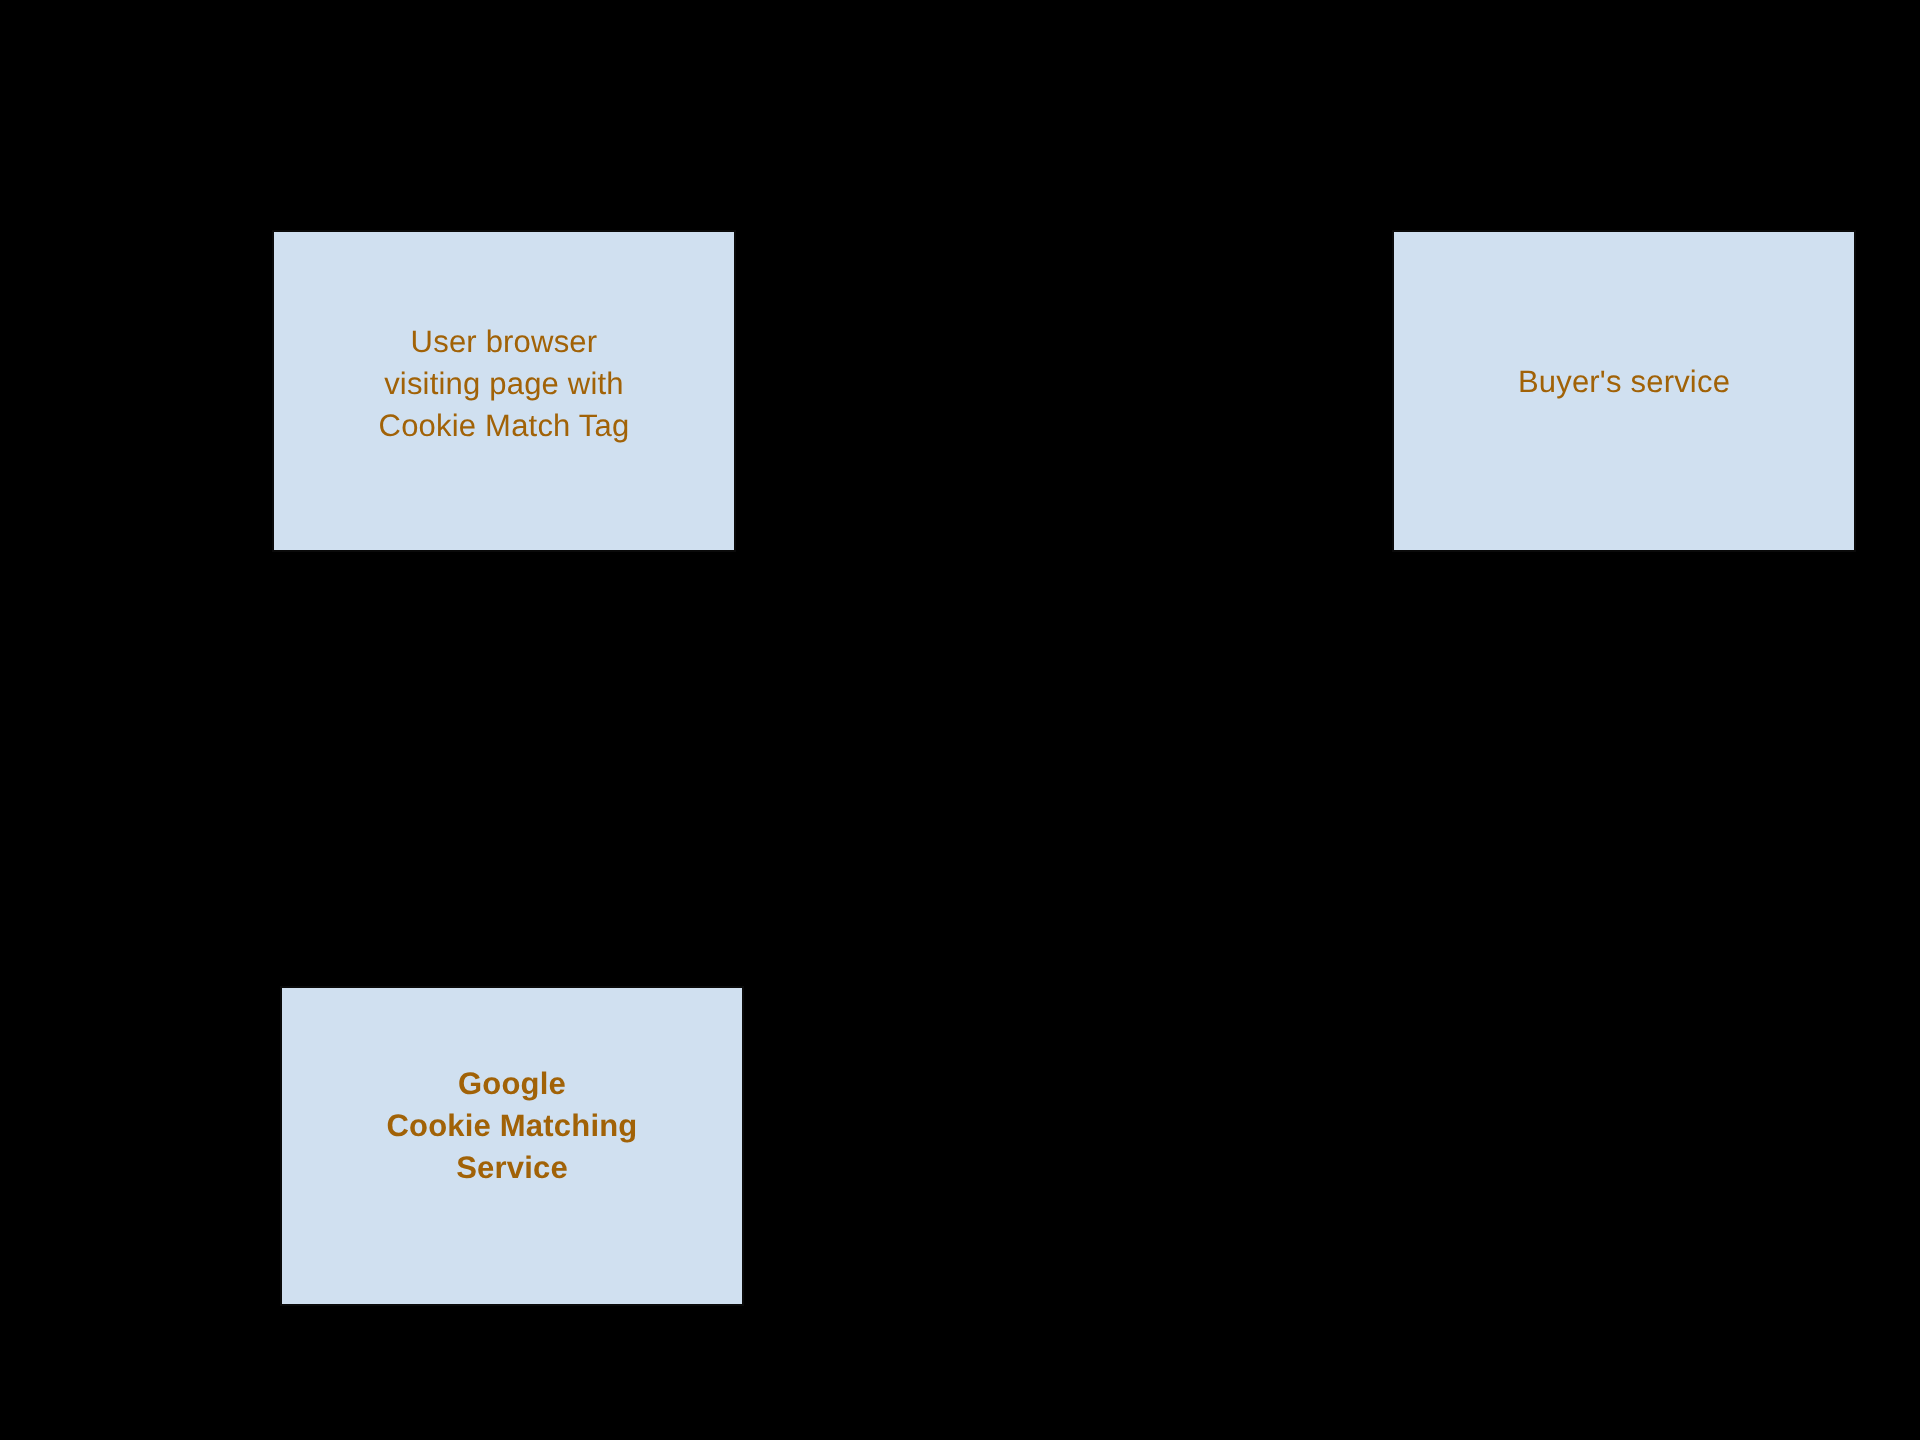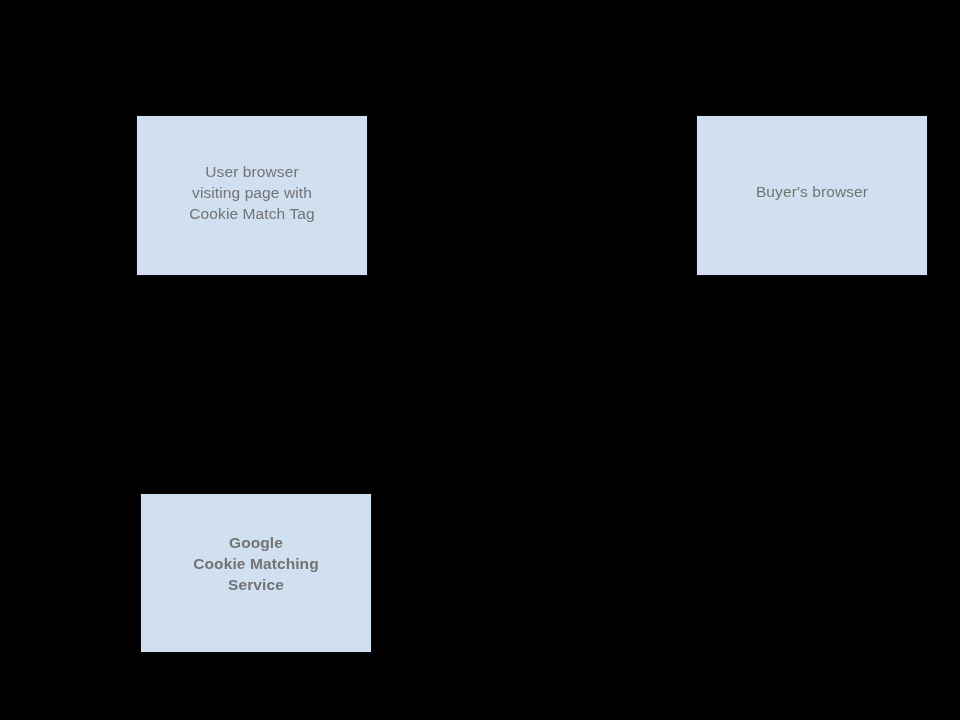--- a/index.html
+++ b/index.html
@@ -28,21 +28,21 @@
     box-sizing: border-box;
     background: #d0e0f0;
     border: 1px solid #0a0a0a;
     display: flex;
     align-items: center;
     justify-content: center;
     text-align: center;
   }
 
   .node-label {
-    color: #737373;
+    color: #a16207;
     font-size: 15.5px;
     line-height: 21px;
     text-align: center;
     white-space: pre-line;
     padding: 0 6px;
     letter-spacing: 0.1px;
   }
 
   
   #node-user-browser {
@@ -83,21 +83,21 @@
 
 <div id="canvas">
 
   <div class="node" id="node-user-browser">
     <span class="node-label">User browser
 visiting page with
 Cookie Match Tag</span>
   </div>
 
   <div class="node" id="node-buyers-service">
-    <span class="node-label">Buyer's browser</span>
+    <span class="node-label">Buyer's service</span>
   </div>
 
   <div class="node" id="node-google-cookie-matching">
     <span class="node-label">Google
 Cookie Matching
 Service</span>
   </div>
 
 </div>
 

